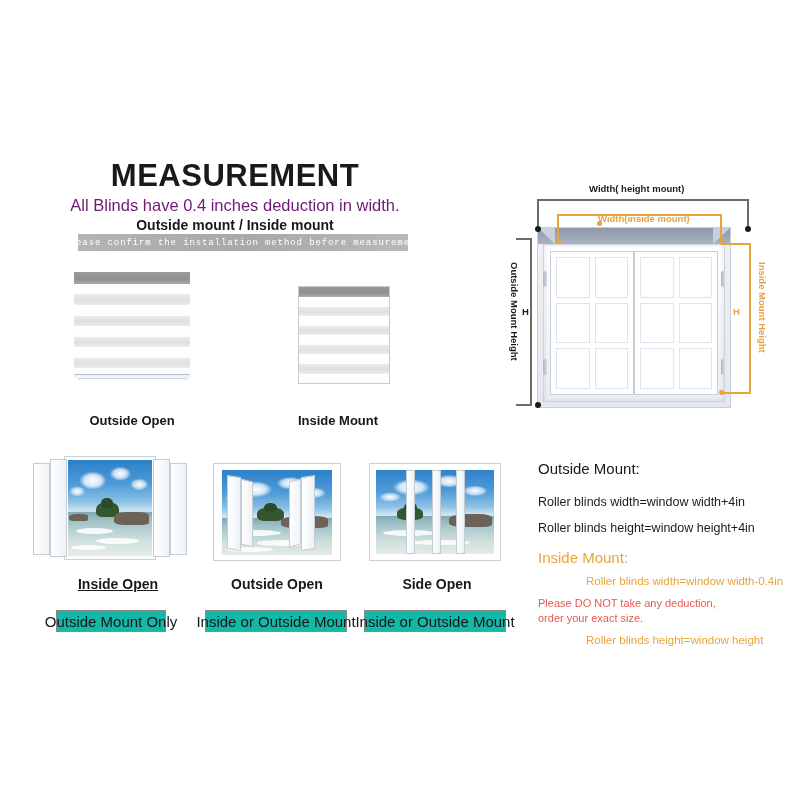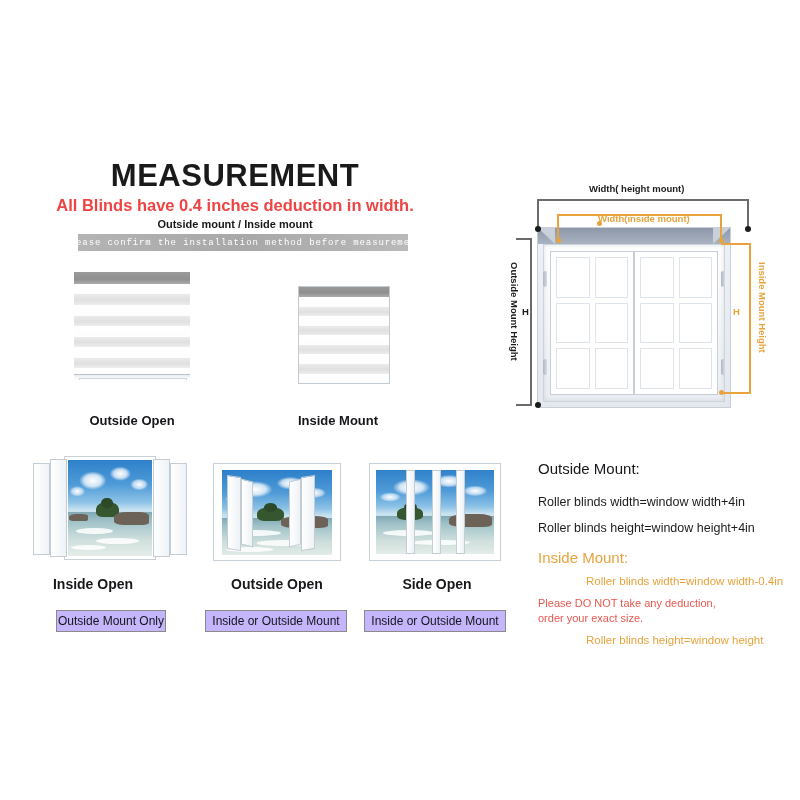--- a/index.html
+++ b/index.html
@@ -11,25 +11,25 @@
   }
   .abs{position:absolute;}
 
   
   #header{left:0;top:160px;width:470px;text-align:center;}
   #title{
     font-size:31px;font-weight:bold;color:#1a1a1a;
     letter-spacing:.5px;line-height:1.05;
   }
   #subtitle-red{
-    font-size:16.5px;font-weight:bold;color:#ef4444;
+    font-size:16.5px;font-weight:normal;color:#701a75;
     margin-top:3px;line-height:1.1;
   }
   #subtitle-dark{
-    font-size:11px;font-weight:bold;color:#18181c;
+    font-size:14px;font-weight:bold;color:#18181c;
     margin-top:4px;line-height:1.1;
   }
   #banner{
     left:78px;top:234px;width:330px;height:17px;
     background:linear-gradient(to right,#b4b4b4 0%,#a8a8a8 50%,#b9b9b9 100%);
     color:#ffffff;font-size:9px;font-family:"Liberation Mono",monospace;
     letter-spacing:.9px;display:flex;align-items:center;justify-content:center;
     white-space:nowrap;
   }
   .blind{position:relative;overflow:hidden;background:#fdfdfd;}
@@ -70,22 +70,22 @@
   .island{position:absolute;background:#35562f;border-radius:48% 48% 30% 30%;}
   .island2{position:absolute;background:#2c4a28;border-radius:50%;}
 
   .frame-white{position:absolute;background:linear-gradient(to bottom,#ffffff,#f2f5f8);
      border:1px solid #cdd5dc;box-sizing:border-box;}
   .sash{position:absolute;background:linear-gradient(to right,#ffffff,#eef2f6);
      border:1px solid #c4ccd4;box-sizing:border-box;}
 
   .caption{font-size:14px;font-weight:bold;color:#18181c;text-align:center;}
   .cap-box{
-    border:1px solid #8a8a8a;background:#c4b5fd;color:#16161a;
-    font-size:12px;text-align:right;display:flex;align-items:center;
+    border:1px solid #8a8a8a;background:#14b8a6;color:#16161a;
+    font-size:15px;text-align:right;display:flex;align-items:center;
     justify-content:center;box-sizing:border-box;white-space:nowrap;
   }
 
   
   #winframe{
     left:537px;top:227px;width:194px;height:181px;
     background:linear-gradient(to bottom,#eef1f5,#e3e8ee);
     border:1px solid #c8cfd7;box-sizing:border-box;
   }
   .soffit{position:absolute;left:0;top:0;width:100%;height:16px;
@@ -180,21 +180,21 @@
     <div class="foam" style="left:10%;top:70%;width:44%;height:7%;"></div>
     <div class="foam" style="left:34%;top:81%;width:50%;height:6%;"></div>
     <div class="foam" style="left:5%;top:88%;width:40%;height:5%;"></div>
   </div>
   <div class="frame-white" style="left:34px;top:2px;width:90px;height:102px;background:none;border:3px solid #fff;box-shadow:0 0 0 1px #c9d1d8;"></div>
   <div class="sash" style="left:2px;top:8px;width:17px;height:92px;"></div>
   <div class="sash" style="left:19px;top:4px;width:17px;height:98px;"></div>
   <div class="sash" style="left:122px;top:4px;width:17px;height:98px;"></div>
   <div class="sash" style="left:139px;top:8px;width:17px;height:92px;"></div>
 </div>
-<div class="abs caption" style="left:14px;top:576px;width:158px;">Inside Open</div>
+<div class="abs caption" style="left:39px;top:576px;width:158px;text-decoration:underline;">Inside Open</div>
 <div class="abs cap-box" style="left:56px;top:610px;width:110px;height:22px;">Outside Mount Only</div>
 
 <div class="abs" style="left:208px;top:462px;width:138px;height:100px;">
   <div class="photo" style="left:14px;top:8px;width:110px;height:88px;position:absolute;">
     <div class="sky"></div>
     <div class="sea"></div>
     <div class="island" style="left:32%;top:42%;width:24%;height:16%;"></div>
     <div class="island2" style="left:38%;top:38%;width:12%;height:10%;"></div>
     <div class="rock" style="left:54%;top:52%;width:42%;height:14%;"></div>
     <div class="foam" style="left:8%;top:68%;width:46%;height:7%;"></div>

